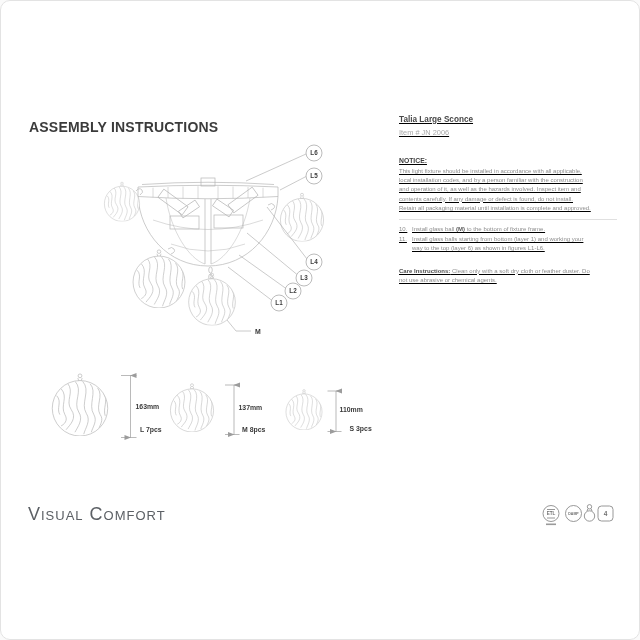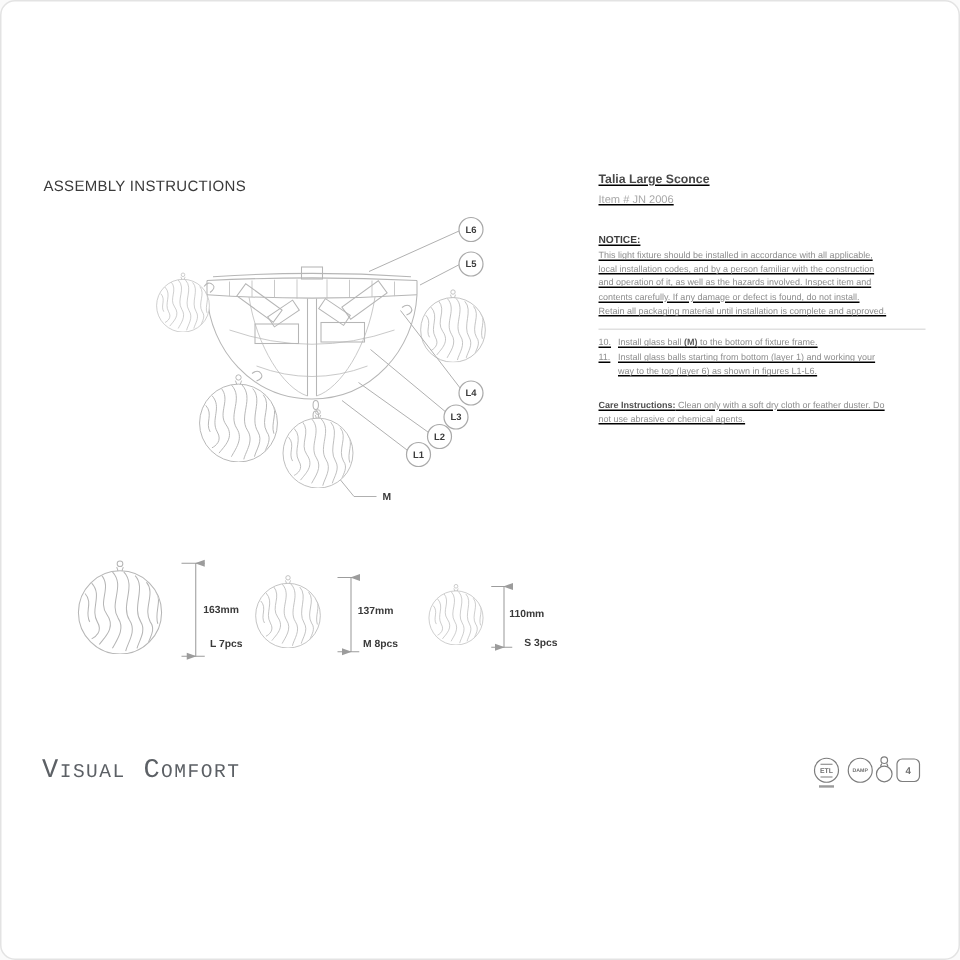--- a/index.html
+++ b/index.html
@@ -8,21 +8,21 @@
     width:640px;height:640px;
     background:#ffffff;
     border:1px solid #e3e3e3;
     border-radius:10px;
     overflow:hidden;
     font-family:"Liberation Sans", sans-serif;
     box-sizing:border-box;
   }
   .heading{
     position:absolute;left:28px;top:118px;
-    font-size:10px;font-weight:normal;letter-spacing:.2px;color:#3b3b3b;
+    font-size:14px;font-weight:bold;letter-spacing:.2px;color:#3b3b3b;
   }
   
   .right-col{position:absolute;left:398px;top:114px;width:218px;text-decoration:underline;}
   .product-name{font-size:8.2px;font-weight:bold;color:#474747;margin-bottom:4px;}
   .item-number{font-size:7.4px;color:#a8a8a8;margin-bottom:20px;}
   .notice-label{font-size:6.8px;font-weight:bold;color:#3d3d3d;margin-bottom:3px;}
   .body-line{font-size:6px;line-height:9.2px;color:#8d8d8d;white-space:nowrap;}
   .divider{border-top:1px solid #e0e0e0;margin:6px 0 5px 0;height:0;}
   .step{display:flex;margin-bottom:1px;}
   .step-num{width:13px;flex:none;font-size:6px;line-height:9.2px;color:#8d8d8d;}
@@ -36,21 +36,21 @@
   svg{position:absolute;overflow:visible;}
   .sketch{stroke:#b6b6b6;stroke-width:.7;fill:none;}
   .sketch-thin{stroke:#bdbdbd;stroke-width:.55;fill:none;}
   .callout-circle{fill:#ffffff;stroke:#a9a9a9;stroke-width:.8;}
   .callout-text{font-family:"Liberation Sans",sans-serif;font-size:6.3px;font-weight:bold;fill:#3c3c3c;text-anchor:middle;}
   .dim-text{font-family:"Liberation Sans",sans-serif;font-size:6.9px;font-weight:bold;fill:#3a3a3a;}
   .dim-line{stroke:#9c9c9c;stroke-width:.7;fill:none;}
   
   .brand{
     position:absolute;left:27px;top:503px;
-    font-family:Liberation Mono, monospace;
+    font-family:Liberation Sans, sans-serif;
     font-variant:small-caps;
     font-size:18px;letter-spacing:1px;color:#5c6065;text-align:center;
   }
   .cert-text{font-family:"Liberation Sans",sans-serif;fill:#6f6f6f;text-anchor:middle;font-weight:bold;}
   .cert-shape{stroke:#7d7d7d;stroke-width:.8;fill:none;}
 </style>
 </head>
 <body>
 
 <div class="page">

